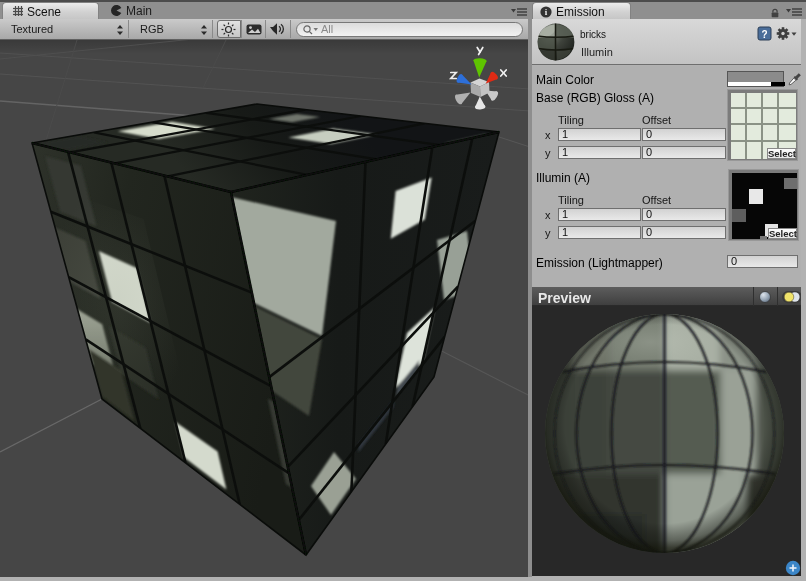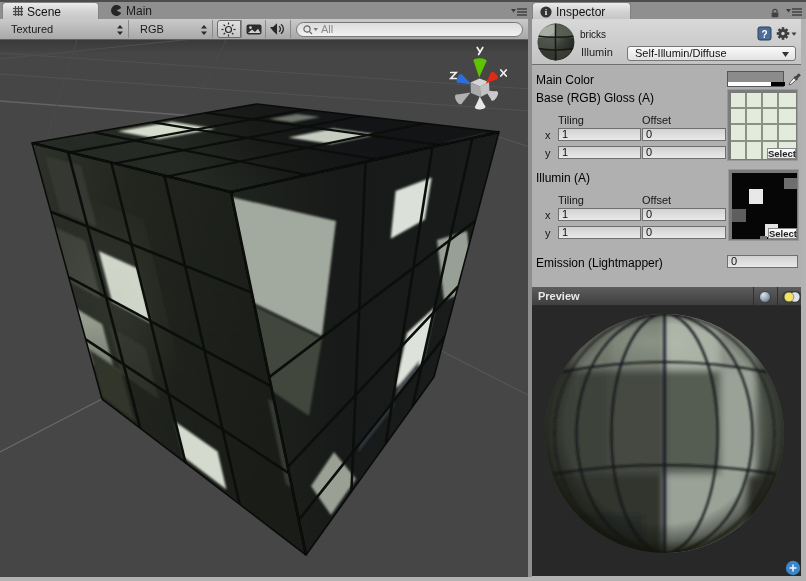--- a/index.html
+++ b/index.html
@@ -16,21 +16,21 @@
 .vsep{position:absolute;top:1px;height:18px;width:1px;background:#8a8a8a;}
 #sunbtn{position:absolute;left:217px;top:1px;width:24px;height:18px;background:linear-gradient(#e2e2e2,#c6c6c6);border:1px solid #6f6f6f;border-radius:3px 0 0 3px;}
 #search{position:absolute;left:296px;top:3px;width:227px;height:15px;border-radius:8px;background:linear-gradient(#dcdcdc,#f2f2f2);border:1px solid #787878;}
 #scene{left:0px;top:40px;}
 #splitter{left:528px;top:19px;width:4px;height:558px;background:#8e8e8e;}
 #inshead{left:532px;top:19px;width:269px;height:46px;background:linear-gradient(#d8d8d8,#c3c3c3);border-bottom:1px solid #6e6e6e;}
 #insbody{left:532px;top:66px;width:269px;height:221px;background:#b0b0b0;color:#101010;}
 .lbl{position:absolute;font-size:12px;color:#000000;}
 .slbl{position:absolute;font-size:11px;color:#161616;text-align:center;}
 .field{position:absolute;height:13px;background:linear-gradient(#d2d2d2,#e9e9e9);border:1px solid #6f6f6f;font-size:11px;color:#111;line-height:11px;padding-left:3px;}
-#pvhead{left:532px;top:287px;width:269px;height:19px;background:linear-gradient(#5d5d5d,#3f3f3f);border-bottom:1px solid #2a2a2a;color:#e8e8e8;font-size:11px;font-weight:bold;text-decoration:underline;}
+#pvhead{left:532px;top:287px;width:269px;height:19px;background:linear-gradient(#5d5d5d,#3f3f3f);border-bottom:1px solid #2a2a2a;color:#e8e8e8;font-size:14px;font-weight:bold;text-decoration:underline;}
 #pvbody{left:532px;top:306px;width:269px;height:270px;background:#282828;}
 #rframe{left:801px;top:19px;width:5px;height:562px;background:#b2b2b2;}
 #bframe{left:0;top:577px;width:806px;height:4px;background:#b2b2b2;}
 svg{display:block;}
 </style></head><body>
 <div id="topstrip" class="abs"></div>
 <div id="tabbar" class="abs">
  <div id="scenetab" class="tab">
       <svg class="tabicon" style="left:9px" width="12" height="12" viewBox="0 0 12 12">
         <g stroke="#4a4a4a" stroke-width="1.2">
@@ -56,21 +56,21 @@
         <line x1="6" y1="1" x2="16" y2="1"></line>
         <line x1="6" y1="4" x2="16" y2="4"></line>
         <line x1="6" y1="7" x2="16" y2="7"></line>
       </g>
     </svg>
  <div id="insptab" class="tab">
       <svg class="tabicon" style="left:7px;top:2.5px" width="12" height="12" viewBox="0 0 12 12">
         <circle cx="6" cy="6" r="5.6" fill="#333"></circle>
         <text x="6" y="9" text-anchor="middle" font-size="9" font-weight="bold" fill="#eee" font-family="Liberation Serif,serif">i</text>
       </svg>
-      <span class="tablabel" style="left:23px">Inspector</span>
+      <span class="tablabel" style="left:23px">Emission</span>
     </div>
  <svg class="abs" style="left:770px;top:6px" width="10" height="10" viewBox="0 0 12 12">
       <rect x="2" y="5.5" width="8" height="5.5" rx="0.8" fill="#424242"></rect>
       <path d="M3.5,5.5 V4 a2.5,2.5 0 0 1 5,0 V5.5" fill="none" stroke="#424242" stroke-width="1.5"></path>
     </svg>
  <svg class="abs" style="left:786px;top:6px" width="16" height="8" viewBox="0 0 16 8">
       <polygon points="0,1 5,1 2.5,4.5" fill="#3c3c3c"></polygon>
       <g stroke="#3c3c3c" stroke-width="1.4">
         <line x1="6" y1="1" x2="16" y2="1"></line>
         <line x1="6" y1="4" x2="16" y2="4"></line>
@@ -288,23 +288,20 @@
    <ellipse cx="11" cy="8" rx="9" ry="5" fill="#c6ccc0" opacity="0.35" transform="rotate(-35 11 8)"></ellipse>
    <g stroke="#181a12" stroke-width="1.5" fill="none">
           <line x1="18.5" y1="0" x2="18.5" y2="38"></line>
           <path d="M0,13 Q19,15.5 38,13"></path>
           <path d="M1,25.5 Q19,28.5 37,25.5"></path>
         </g>
   </g>
     </svg>
  <span class="abs" style="left:48px;top:10px;font-size:10px;color:#151515">bricks</span>
  <span class="abs" style="left:49px;top:27px;font-size:11px;color:#232323">Illumin</span>
- <div class="abs" style="left:95px;top:27px;width:169px;height:15px;border:1px solid #777;border-radius:3px;background:linear-gradient(#fafafa,#e2e2e2);font-size:11px;color:#111;line-height:13px;padding-left:7px">Self-Illumin/Diffuse<svg style="position:absolute;right:6px;top:4.5px" width="7" height="5" viewBox="0 0 7 5">
-        <polygon points="0,0 7,0 3.5,5" fill="#333"></polygon>
-      </svg></div>
  <svg class="abs" style="left:225px;top:7px" width="15" height="15" viewBox="0 0 15 15">
       <rect x="1" y="1" width="13" height="13" rx="2" fill="#4a6d99" stroke="#2c3f57" stroke-width="1"></rect>
       <text x="7.5" y="11.5" text-anchor="middle" font-size="10" font-weight="bold" fill="#fff">?</text>
     </svg>
  <svg class="abs" style="left:244px;top:7px" width="21" height="15" viewBox="0 0 21 15">
       <g fill="#3e3e3e">
         <g stroke="#3e3e3e" stroke-width="2.6">
           <line x1="7" y1="1.2" x2="7" y2="13.8"></line>
           <line x1="0.7" y1="7.5" x2="13.3" y2="7.5"></line>
           <line x1="2.55" y1="3.05" x2="11.45" y2="11.95"></line>

